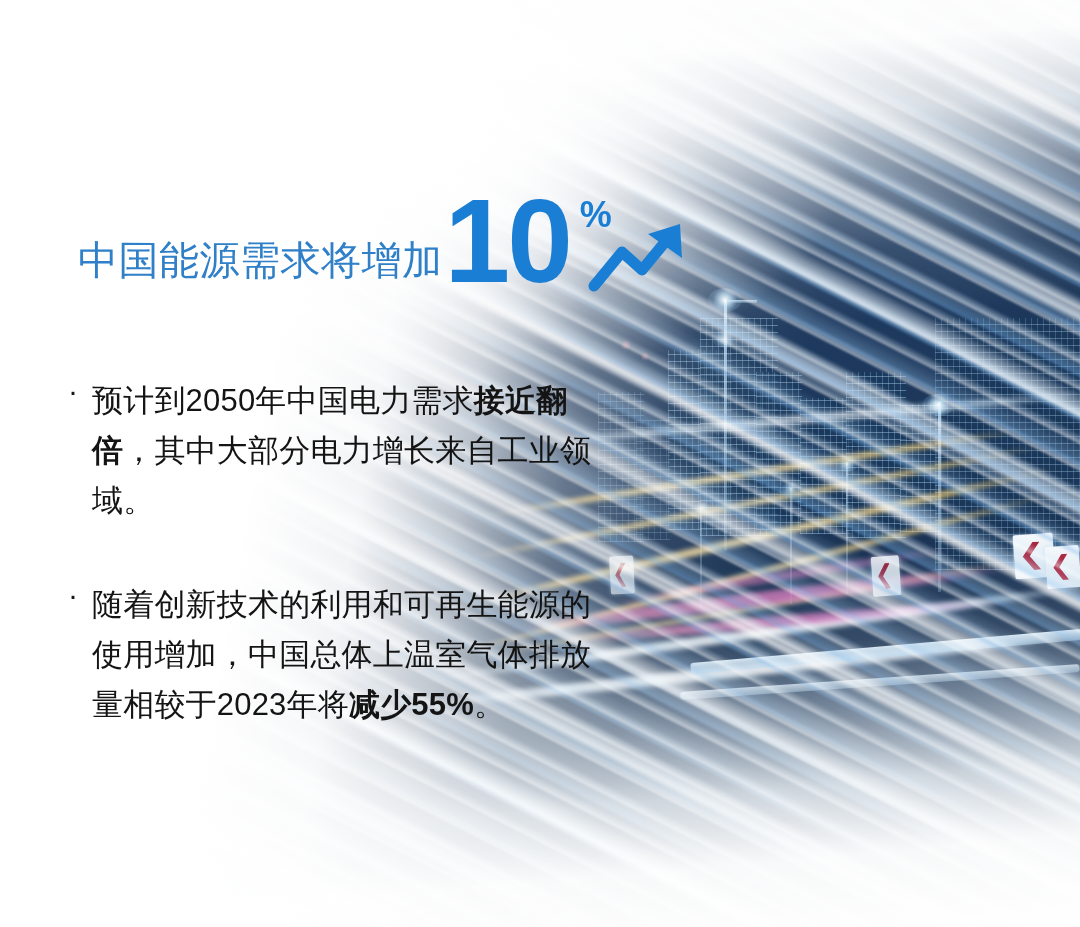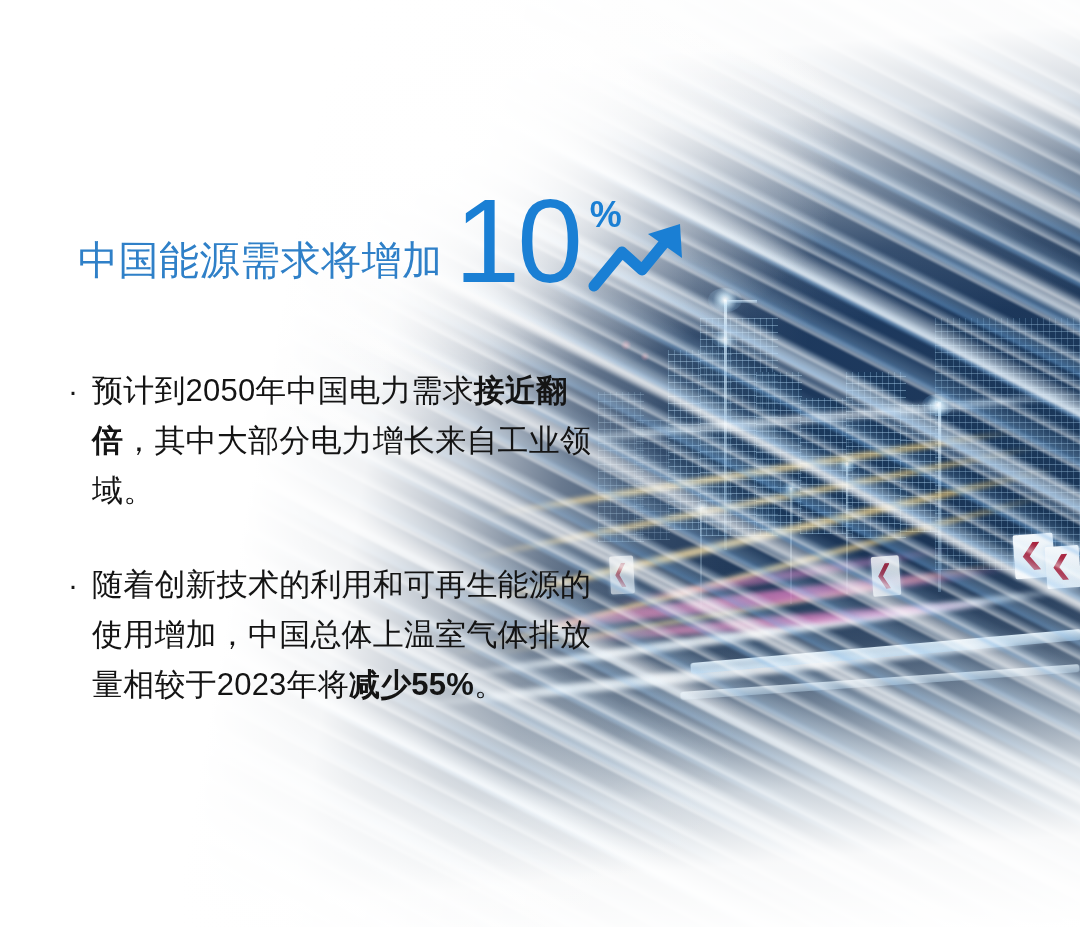--- a/index.html
+++ b/index.html
@@ -161,25 +161,25 @@
     color: #2f80c8;
     letter-spacing: .5px;
     line-height: 1;
     padding-bottom: 12px;
     white-space: nowrap;
     text-shadow: 0 1px 2px rgba(255,255,255,.85);
   }
   .stat-wrap { position: relative; display: flex; align-items: flex-start; }
   .stat-number {
     font-size: 118px;
-    font-weight: 400;
+    font-weight: 700;
     color: #1a7fd4;
     line-height: .86;
     letter-spacing: -3px;
-    margin-left: 12px;
+    margin-left: 2px;
   }
   .stat-pct {
     font-size: 36px;
     font-weight: 700;
     color: #1a7fd4;
     line-height: 1;
     margin-left: 10px;
     margin-top: 6px;
   }
   .trend-arrow {
@@ -208,20 +208,21 @@
     line-height: 50px;
     color: #161616;
     text-align: left;
   }
   .bullet-body {
     font-size: 31px;
     line-height: 50px;
     color: #141414;
     letter-spacing: .2px;
     font-weight: 400;
+    margin-top: 10px;
   }
   .bullet-body b { font-weight: 700; }
 </style>
 </head>
 <body>
 
 <div id="poster">
 
   <div class="bg-layer bg-base"></div>
 

